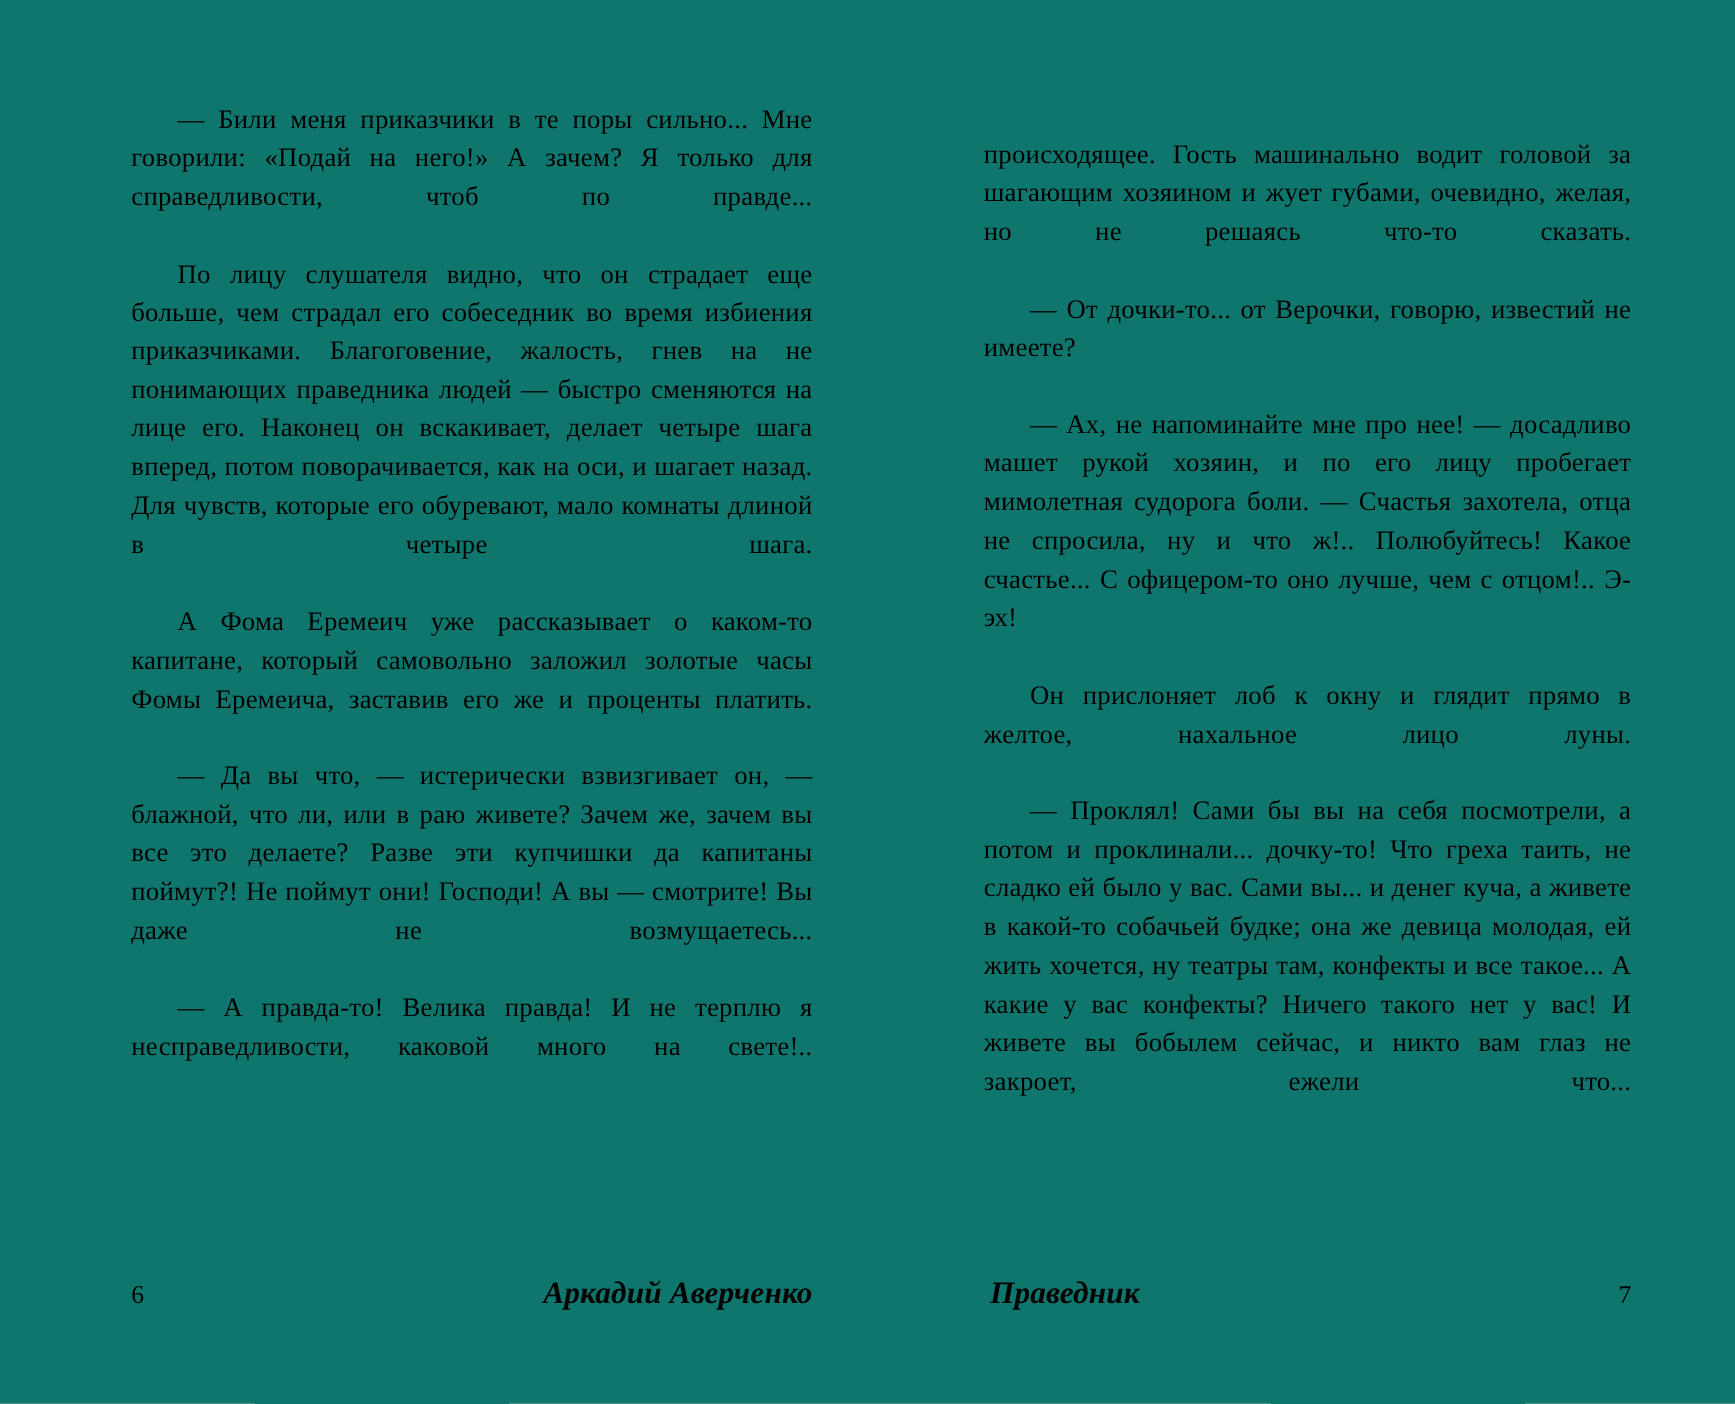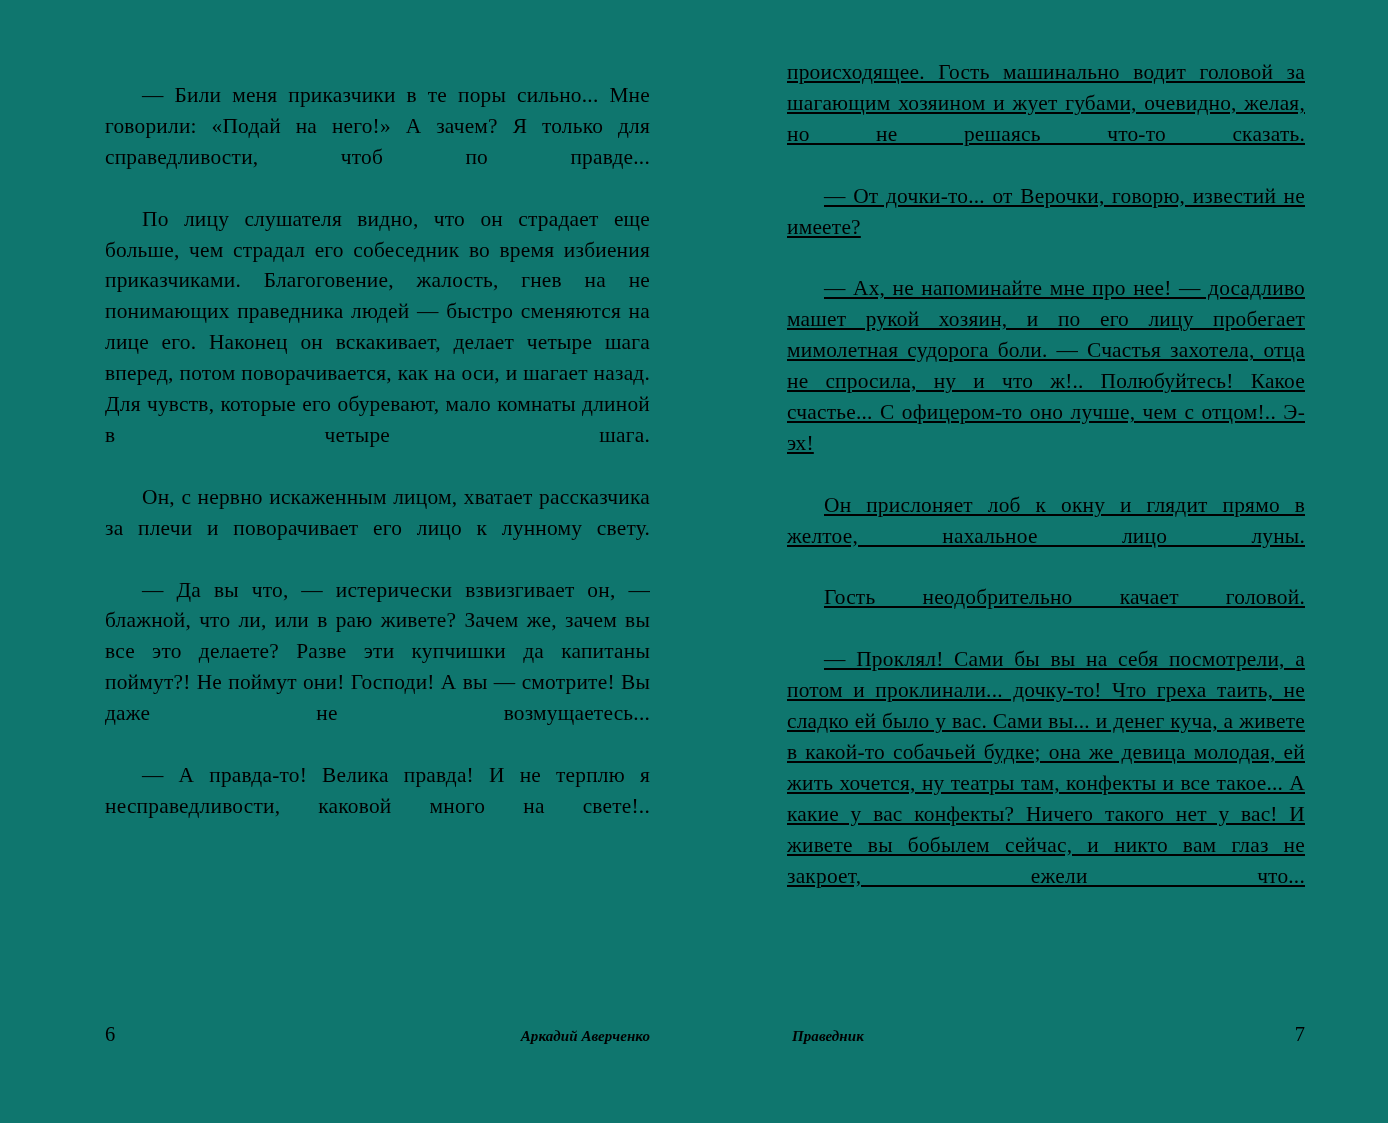--- a/index.html
+++ b/index.html
@@ -30,22 +30,21 @@
     box-sizing: border-box;
     height: 100%;
   }
 
   .page-left {
     width: 694px;
     padding: 80px 44px 0 105px;
   }
   .page-right {
     width: 694px;
-    padding: 57px 83px 0 93px;
-    text-decoration: underline;
+    padding: 108px 83px 0 93px;
   }
 
   .text-column {
     width: 100%;
   }
 
   p.para {
     margin: 0;
     text-align: justify;
     text-justify: inter-word;
@@ -90,52 +89,51 @@
   }
 
   .folio {
     font-size: 20.5px;
     font-style: normal;
     font-weight: normal;
   }
   .running-head {
     font-style: italic;
     font-weight: bold;
-    font-size: 15px;
+    font-size: 25px;
     letter-spacing: 0.005em;
     text-align: right;
   }
 </style>
 </head>
 <body>
 
 <div class="book-spread">
 
   <div class="page page-left">
     <div class="text-column">
       <p class="para">— Били меня приказчики в те поры сильно... Мне говорили: «Подай на него!» А зачем? Я только для справедливости, чтоб по правде...</p>
       <p class="para">По лицу слушателя видно, что он страдает еще больше, чем страдал его собеседник во время избиения приказчиками. Благоговение, жалость, гнев на не понимающих праведника людей — быстро сменяются на лице его. Наконец он вскакивает, делает четыре шага вперед, потом поворачивается, как на оси, и шагает назад. Для чувств, которые его обуревают, мало комнаты длиной в четыре шага.</p>
-      <p class="para">Он, с нервно искаженным лицом, хватает рассказчика за плечи и поворачивает его лицо к лунному свету.</p>
+      <p class="para">А Фома Еремеич уже рассказывает о каком-то капитане, который самовольно заложил золотые часы Фомы Еремеича, заставив его же и проценты платить.</p>
       <p class="para">— Да вы что, — истерически взвизгивает он, — блажной, что ли, или в раю живете? Зачем же, зачем вы все это делаете? Разве эти купчишки да капитаны поймут?! Не поймут они! Господи! А вы — смотрите! Вы даже не возмущаетесь...</p>
       <p class="para">— А правда-то! Велика правда! И не терплю я несправедливости, каковой много на свете!..</p>
 
     </div>
     <div class="footer footer-left">
       <span class="folio">6</span>
       <span class="running-head">Аркадий Аверченко</span>
     </div>
   </div>
 
   <div class="page page-right">
     <div class="text-column">
       <p class="para no-indent">происходящее. Гость машинально водит головой за шагающим хозяином и жует губами, очевидно, желая, но не решаясь что-то сказать.</p>
       <p class="para">— От дочки-то... от Верочки, говорю, известий не имеете?</p>
       <p class="para">— Ах, не напоминайте мне про нее! — досадливо машет рукой хозяин, и по его лицу пробегает мимолетная судорога боли. — Счастья захотела, отца не спросила, ну и что ж!.. Полюбуйтесь! Какое счастье... С офицером-то оно лучше, чем с отцом!.. Э-эх!</p>
       <p class="para">Он прислоняет лоб к окну и глядит прямо в желтое, нахальное лицо луны.</p>
-      <p class="para">Гость неодобрительно качает головой.</p>
       <p class="para">— Проклял! Сами бы вы на себя посмотрели, а потом и проклинали... дочку-то! Что греха таить, не сладко ей было у вас. Сами вы... и денег куча, а живете в какой-то собачьей будке; она же девица молодая, ей жить хочется, ну театры там, конфекты и все такое... А какие у вас конфекты? Ничего такого нет у вас! И живете вы бобылем сейчас, и никто вам глаз не закроет, ежели что...</p>
 
     </div>
     <div class="footer footer-right">
       <span class="running-head">Праведник</span>
       <span class="folio">7</span>
     </div>
   </div>
 
 </div>

